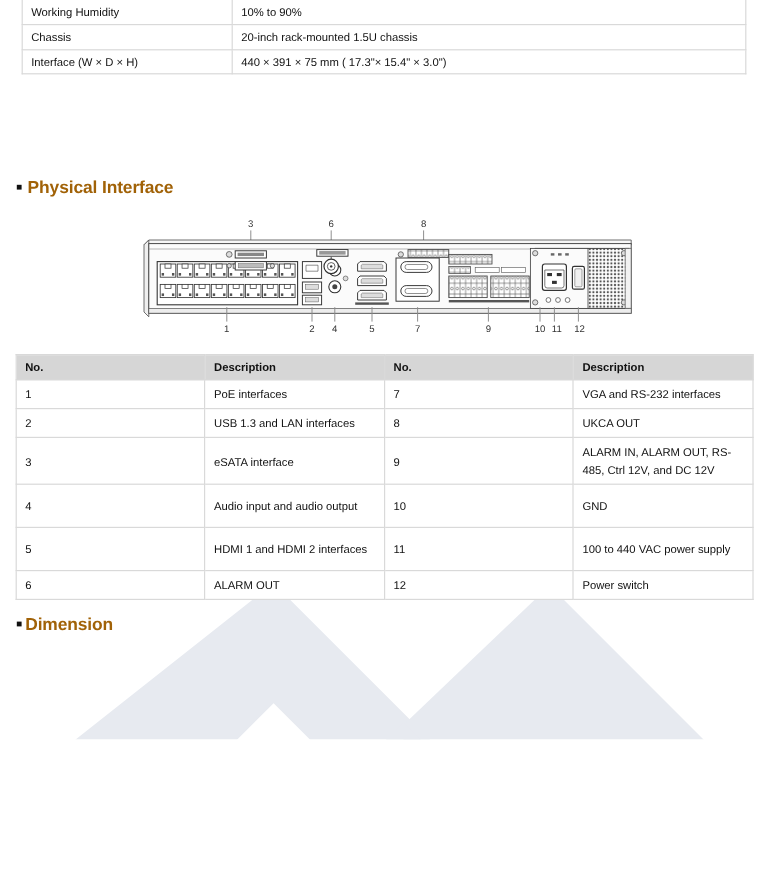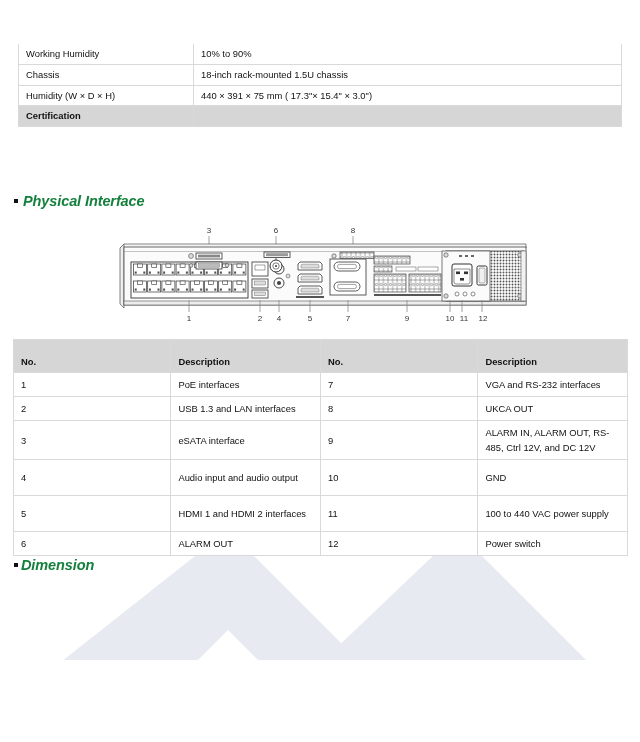--- a/index.html
+++ b/index.html
@@ -11,21 +11,20 @@
     color: #111111;
     overflow: hidden;
   }
 
   #page {
     position: relative;
     width: 640px;
     height: 616px;
     background: #ffffff;
     overflow: hidden;
-    margin-top: 44px;
   }
 
   
   #watermark {
     position: absolute;
     left: 0; top: 470px;
     width: 640px; height: 272px;
     overflow: hidden;
     pointer-events: none;
     z-index: 0;
@@ -55,24 +54,23 @@
     background: #d6d6d6;
     font-weight: bold;
   }
 
   
   .heading {
     position: absolute;
     z-index: 3;
     font-size: 14.5px;
     font-weight: bold;
-    color: #15803d;
+    color: #a16207;
     letter-spacing: -0.1px;
     white-space: nowrap;
-    font-style: italic;
   }
   .heading .bullet {
     display: inline-block;
     width: 4px; height: 4px;
     background: #111;
     vertical-align: 3px;
     margin-right: 5px;
   }
   #heading-physical { left: 14px; top: 149px; }
   #heading-dimension { left: 14px; top: 513px; }
@@ -104,21 +102,21 @@
     padding: 4px 6px 4px 7px;
     vertical-align: middle;
     line-height: 1.6;
     text-align: left;
     background: #ffffff;
   }
   .iface-table thead th {
     background: #d6d6d6;
     font-weight: bold;
     height: 20px;
-    padding-top: 14px;
+    padding-top: 2px;
     padding-bottom: 3px;
   }
   .iface-table col.c-no { width: 158px; }
   .iface-table col.c-desc { width: 150px; }
   .iface-table td.num { }
   .iface-table tr { height: 18px; }
   .iface-table tr.tall td { height: 36px; }
 </style>
 </head>
 <body>
@@ -143,29 +141,25 @@
   </div>
 
   <table class="spec-table">
     <tbody>
       <tr>
         <td class="label">Working Humidity</td>
         <td>10% to 90%</td>
       </tr>
       <tr>
         <td class="label">Chassis</td>
-        <td>18-inch rack-mounted 1.5U chassis</td>
-      </tr>
-      <tr>
-        <td class="label">Humidity (W × D × H)</td>
+        <td>20-inch rack-mounted 1.5U chassis</td>
+      </tr>
+      <tr>
+        <td class="label">Interface (W × D × H)</td>
         <td>440 × 391 × 75 mm ( 17.3"× 15.4" × 3.0")</td>
-      </tr>
-      <tr class="section">
-        <td class="label">Certification</td>
-        <td></td>
       </tr>
     </tbody>
   </table>
 
   <div class="heading" id="heading-physical">
     <span class="bullet"></span><span>Physical Interface</span>
   </div>
 
   <div id="device-figure">
     <svg width="420" height="100" viewBox="0 0 420 100" xmlns="http://www.w3.org/2000/svg" font-family="Liberation Sans, sans-serif">

